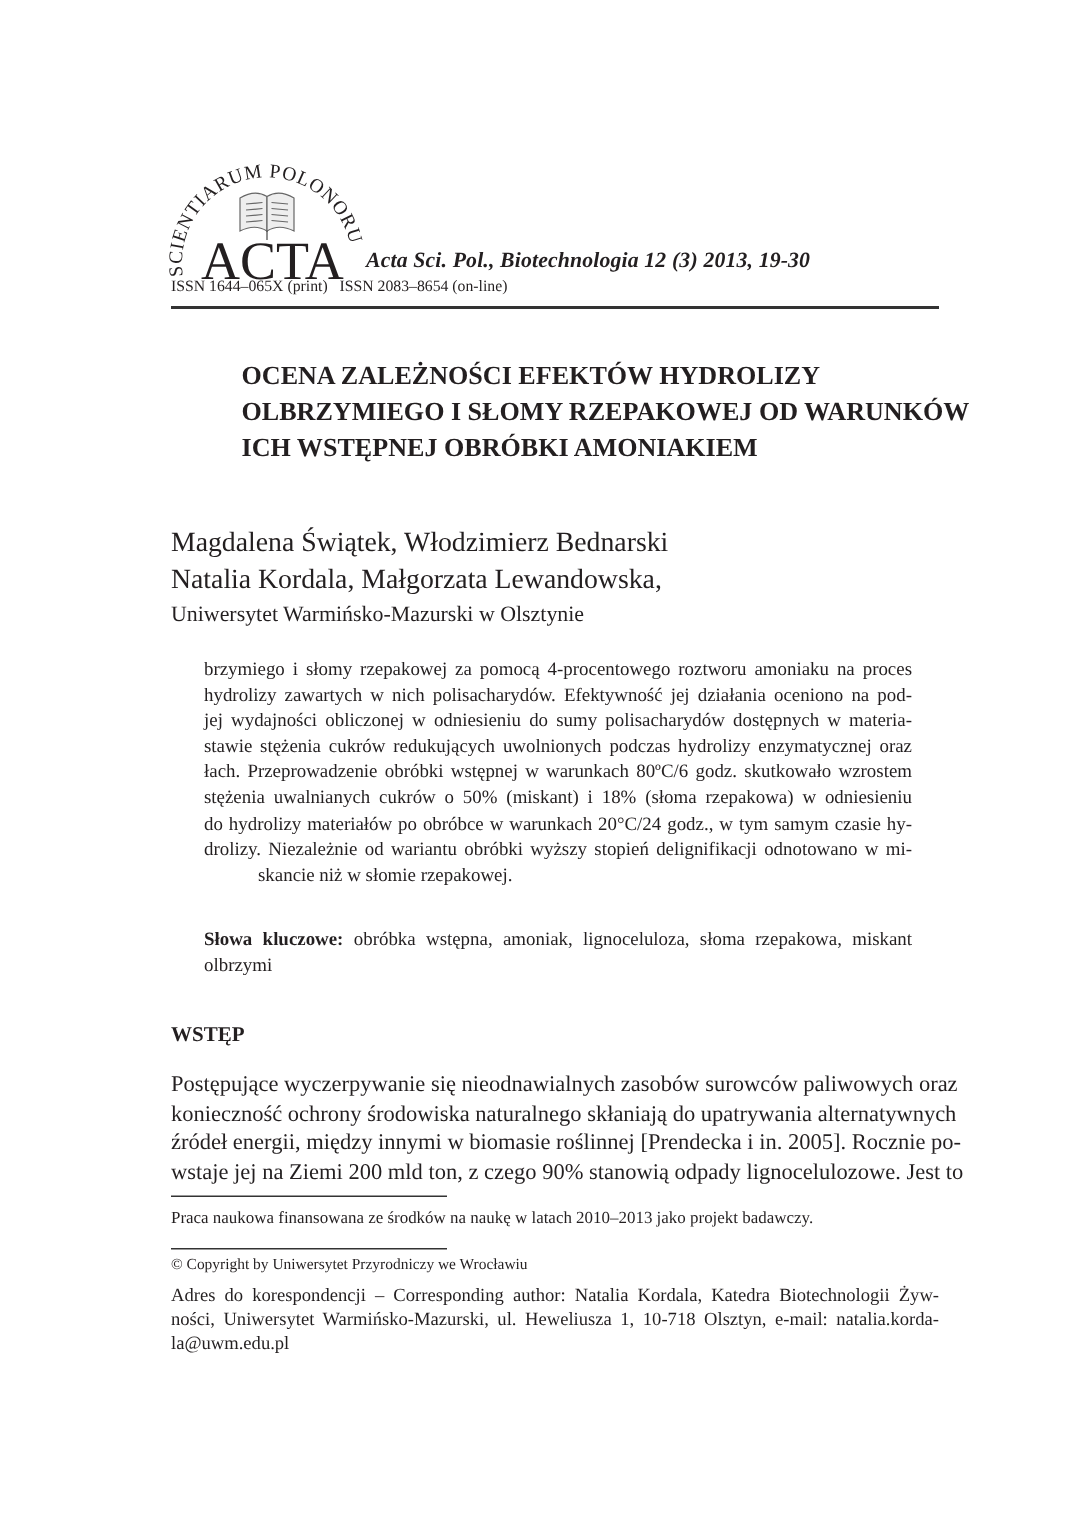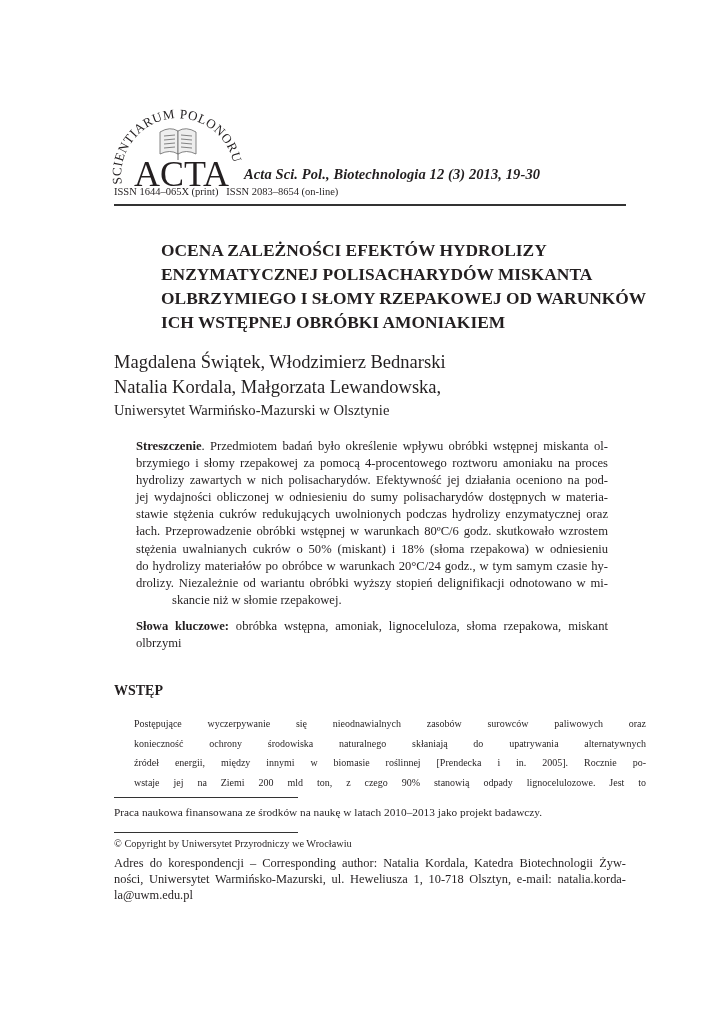--- a/index.html
+++ b/index.html
@@ -23,21 +23,21 @@
   #affiliation { left:114px; top:402px; font-size:14.6px; white-space:nowrap; }
   #abstract { left:136px; top:438px; width:472px; font-size:12.6px; line-height:17.1px; }
   #abstract .line { display:block; text-align:justify; text-align-last:justify; white-space:nowrap; overflow:visible; }
   #abstract .line.last { text-align-last:left;margin-left:36px; }
   #keywords { left:136px; top:618px; width:472px; font-size:12.6px; line-height:17.1px;font-family:Liberation Serif, serif; }
 
   .bold { font-weight:bold; }
 
   
   #section-heading { left:114px; top:683px; font-size:14px; font-weight:bold; }
-  #intro { left:114px; top:714px; width:512px; font-size:10px; line-height:19.6px;margin-left:20px; }
+  #intro { left:114px; top:714px; width:512px; font-size:15px; line-height:19.6px; }
   .jl { display:block; text-align:justify; text-align-last:justify; white-space:nowrap; }
 
   
   .fn-rule { left:114px; width:184px; height:0; border-top:1px solid #333; }
   #funding { left:114px; top:806px; font-size:11.3px; white-space:nowrap; }
   #copyright { left:114px; top:838px; font-size:10.3px; white-space:nowrap; }
   #correspondence { left:114px; top:855px; width:512px; font-size:12.4px; line-height:16px; }
 </style>
 </head>
 <body>
@@ -66,33 +66,31 @@
     <text x="22" y="82" font-family="Liberation Serif, serif" font-size="36" fill="#231f20" id="logo-main">ACTA</text>
   </svg>
 </div>
 
 <div class="abs" id="journal-ref">Acta Sci. Pol., Biotechnologia  12 (3) 2013, 19-30</div>
 <div class="abs" id="issn" style="white-space:pre;">ISSN 1644–065X (print)   ISSN 2083–8654 (on-line)</div>
 <div class="abs" id="header-rule"></div>
 
 <div class="abs" id="title">
   <div>OCENA ZALEŻNOŚCI EFEKTÓW HYDROLIZY</div>
-  <div>ENZYMATYCZNEJ POLISACHARYDÓW MISKANTA</div>
   <div>OLBRZYMIEGO I SŁOMY RZEPAKOWEJ OD WARUNKÓW</div>
   <div>ICH WSTĘPNEJ OBRÓBKI AMONIAKIEM</div>
 </div>
 
 <div class="abs" id="authors">
   <div>Magdalena Świątek, Włodzimierz Bednarski</div>
   <div>Natalia Kordala, Małgorzata Lewandowska,</div>
 </div>
 <div class="abs" id="affiliation">Uniwersytet Warmińsko-Mazurski w Olsztynie</div>
 
 <div class="abs" id="abstract">
-  <span class="line"><span class="bold">Streszczenie</span><span>. Przedmiotem badań było określenie wpływu obróbki wstępnej miskanta ol-</span></span>
   <span class="line">brzymiego i słomy rzepakowej za pomocą 4-procentowego roztworu amoniaku na proces</span>
   <span class="line">hydrolizy zawartych w nich polisacharydów. Efektywność jej działania oceniono na pod-</span>
   <span class="line">jej wydajności obliczonej w odniesieniu do sumy polisacharydów dostępnych w materia-</span>
   <span class="line">stawie stężenia cukrów redukujących uwolnionych podczas hydrolizy enzymatycznej oraz</span>
   <span class="line">łach. Przeprowadzenie obróbki wstępnej w warunkach 80ºC/6 godz. skutkowało wzrostem</span>
   <span class="line">stężenia uwalnianych cukrów o 50% (miskant) i 18% (słoma rzepakowa) w odniesieniu</span>
   <span class="line">do hydrolizy materiałów po obróbce w warunkach 20°C/24 godz., w tym samym czasie hy-</span>
   <span class="line">drolizy. Niezależnie od wariantu obróbki wyższy stopień delignifikacji odnotowano w mi-</span>
   <span class="line last">skancie niż w słomie rzepakowej.</span>
 </div>

